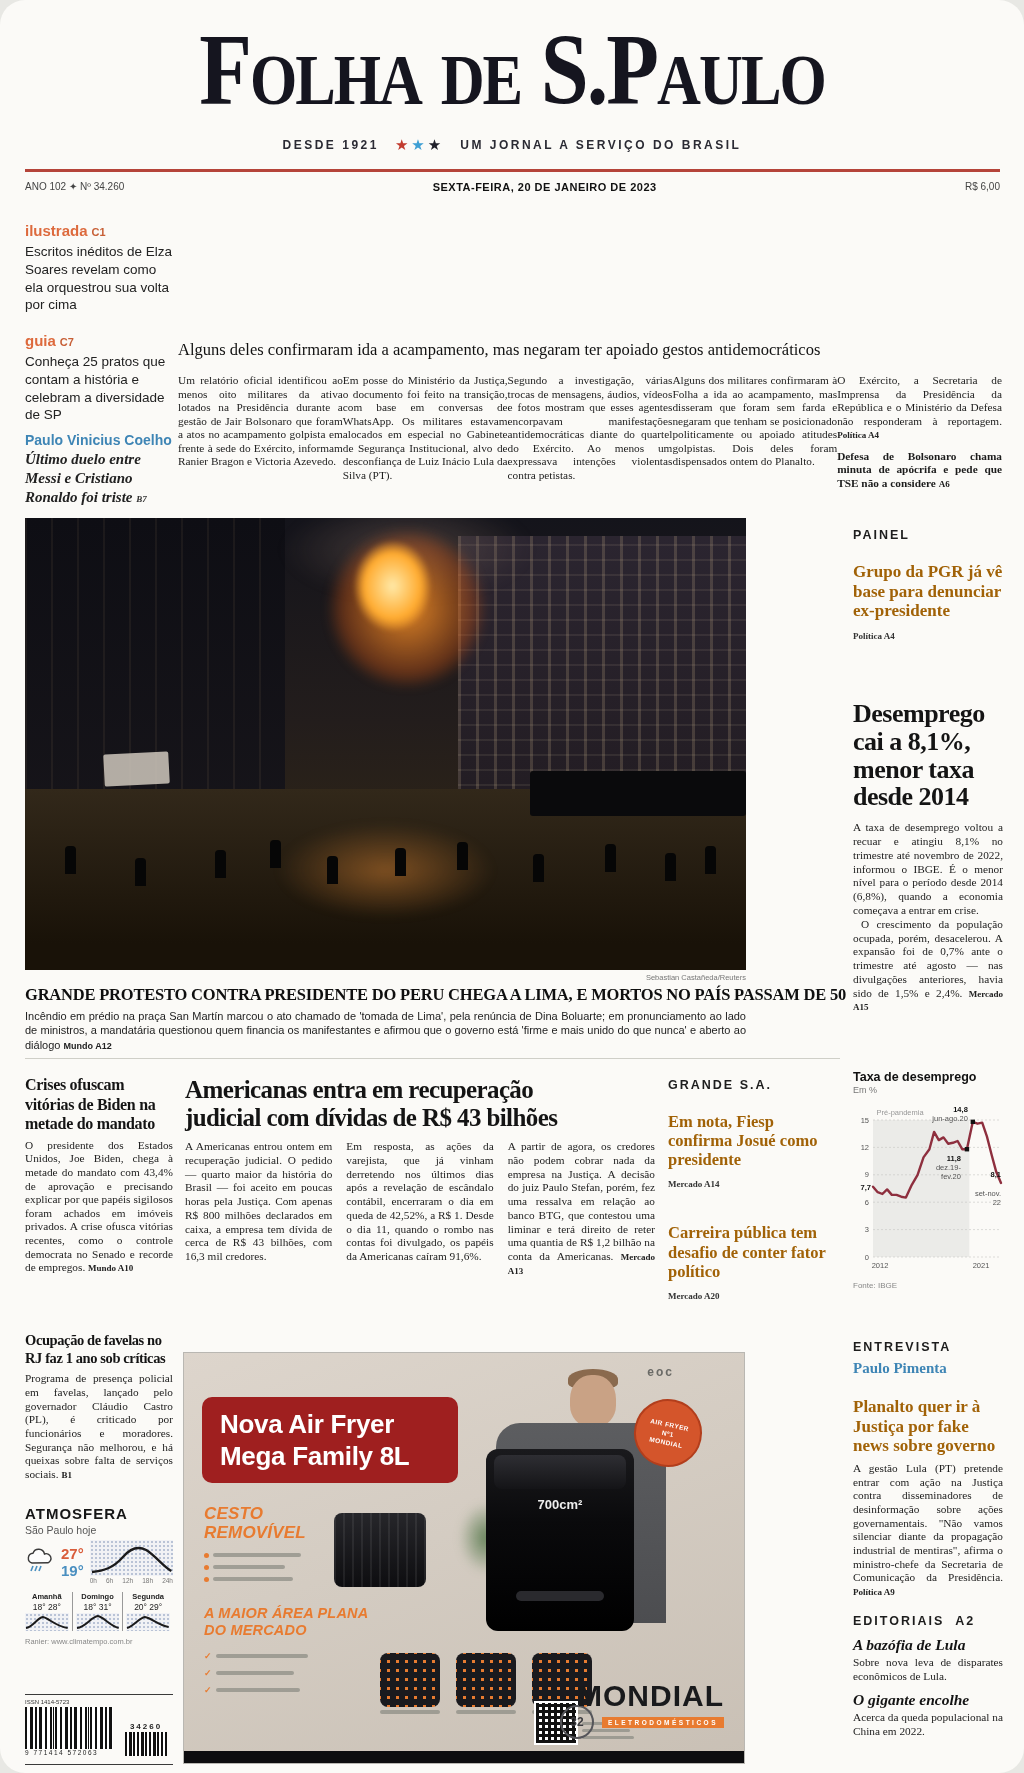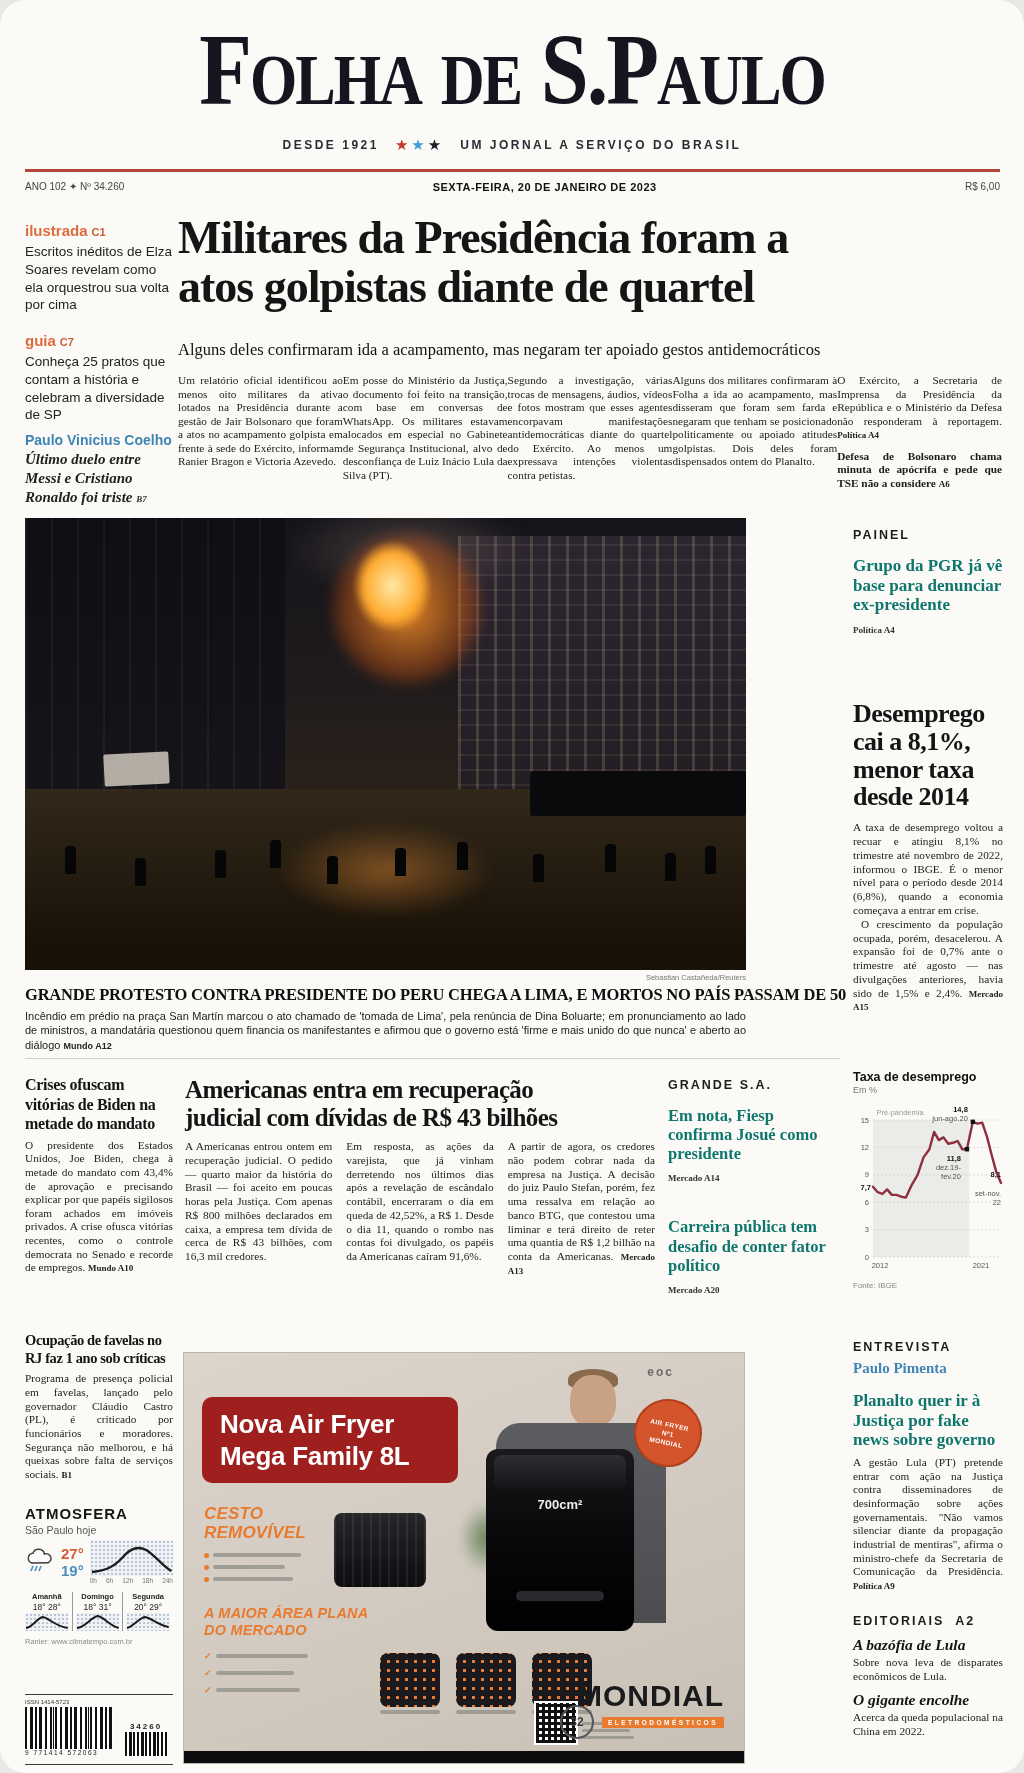--- a/index.html
+++ b/index.html
@@ -54,21 +54,21 @@
      box-shadow:70px 12px #060606,150px 4px #060606,205px -6px #060606,262px 10px #060606,330px 2px #060606,
                 392px -4px #060606,468px 8px #060606,540px -2px #060606,600px 7px #060606,640px 0 #060606;}
   .bridgeMass{position:absolute;right:0;bottom:34%;width:30%;height:10%;background:#0a0a0c;border-radius:3px;}
   .credit{top:973px;left:25px;width:721px;text-align:right;font-size:7.5px;color:#777;}
   .capTitle{top:985px;left:25px;width:721px;font-weight:700;font-size:16.5px;letter-spacing:-.2px;color:#0f0f0f;white-space:nowrap;}
   .capText{top:1009px;left:25px;width:721px;font-family:"Liberation Sans",sans-serif;font-size:11px;line-height:1.3;color:#222;}
   .hair1{top:1058px;left:25px;width:815px;border-top:1px solid #cfcfc8;}
   
   .rail{left:853px;width:150px;}
   .seclab{font-family:"Liberation Sans",sans-serif;font-weight:700;font-size:12.5px;letter-spacing:2px;color:#1d1d1d;}
-  .railTitle{font-weight:700;font-size:17px;line-height:1.16;color:#0f766e;margin-top:14px;}
+  .railTitle{font-weight:700;font-size:17px;line-height:1.16;color:#a16207;margin-top:20px;}
   .railKick{font-weight:700;font-size:9px;color:#333;margin-top:10px;}
   .bigTitle{font-weight:700;font-size:26px;line-height:1.07;letter-spacing:-.5px;color:#141414;}
   .railBody{font-size:11.3px;line-height:1.22;margin-top:10px;}
   .railBody p{margin:0 0 0 0;text-indent:8px;}
   .railBody p:first-child{text-indent:0;}
   
   .midTitle{font-weight:700;font-size:15.5px;line-height:1.22;letter-spacing:-.3px;color:#141414;}
   .smBody{font-size:11.3px;line-height:1.21;margin-top:5px;}
   .amerTitle{top:1076px;left:185px;width:470px;font-weight:700;font-size:25px;line-height:1.1;letter-spacing:-.6px;color:#141414;}
   .amerCols{top:1140px;left:185px;width:470px;display:flex;gap:14px;}
@@ -177,24 +177,20 @@
   </div>
   <div class="abs sb" style="top:332px;">
     <span class="lab">guia</span><span class="pg">C7</span>
     <div class="txt">Conheça 25 pratos que contam a história e celebram a diversidade de SP</div>
   </div>
   <div class="abs sb" style="top:432px;">
     <div class="auth">Paulo Vinicius Coelho</div>
     <div class="ital"><span>Último duelo entre Messi e Cristiano Ronaldo foi triste</span> <span class="pgsm">B7</span></div>
   </div>
 
-  <div class="abs headline">
-    <div>Militares da Presidência foram a</div>
-    <div>atos golpistas diante de quartel</div>
-  </div>
   <div class="abs deck">Alguns deles confirmaram ida a acampamento, mas negaram ter apoiado gestos antidemocráticos</div>
   <div class="abs cols5">
     <div class="col">
         <p class="just">Um relatório oficial identificou ao menos oito militares da ativa lotados na Presidência durante a gestão de Jair Bolsonaro que foram a atos no acampamento golpista em frente à sede do Exército, informam Ranier Bragon e Victoria Azevedo.</p>
       </div>
     <div class="col">
         <p class="just">Em posse do Ministério da Justiça, o documento foi feito na transição, com base em conversas de WhatsApp. Os militares estavam alocados em especial no Gabinete de Segurança Institucional, alvo de desconfiança de Luiz Inácio Lula da Silva (PT).</p>
       </div>
     <div class="col">
         <p class="just">Segundo a investigação, várias trocas de mensagens, áudios, vídeos e fotos mostram que esses agentes encorpavam manifestações antidemocráticas diante do quartel do Exército. Ao menos um expressava intenções violentas contra petistas.</p>

